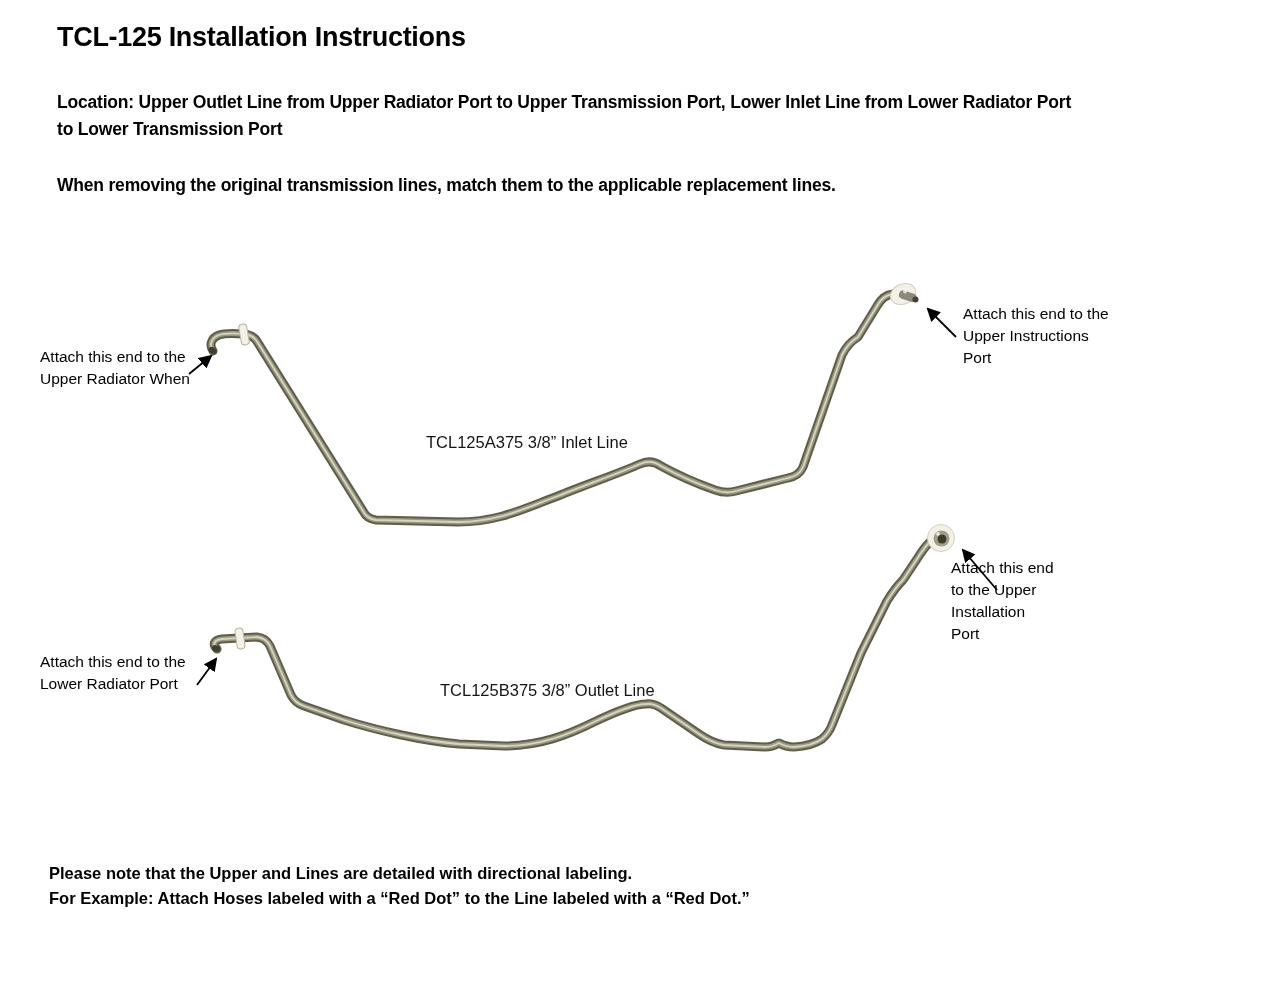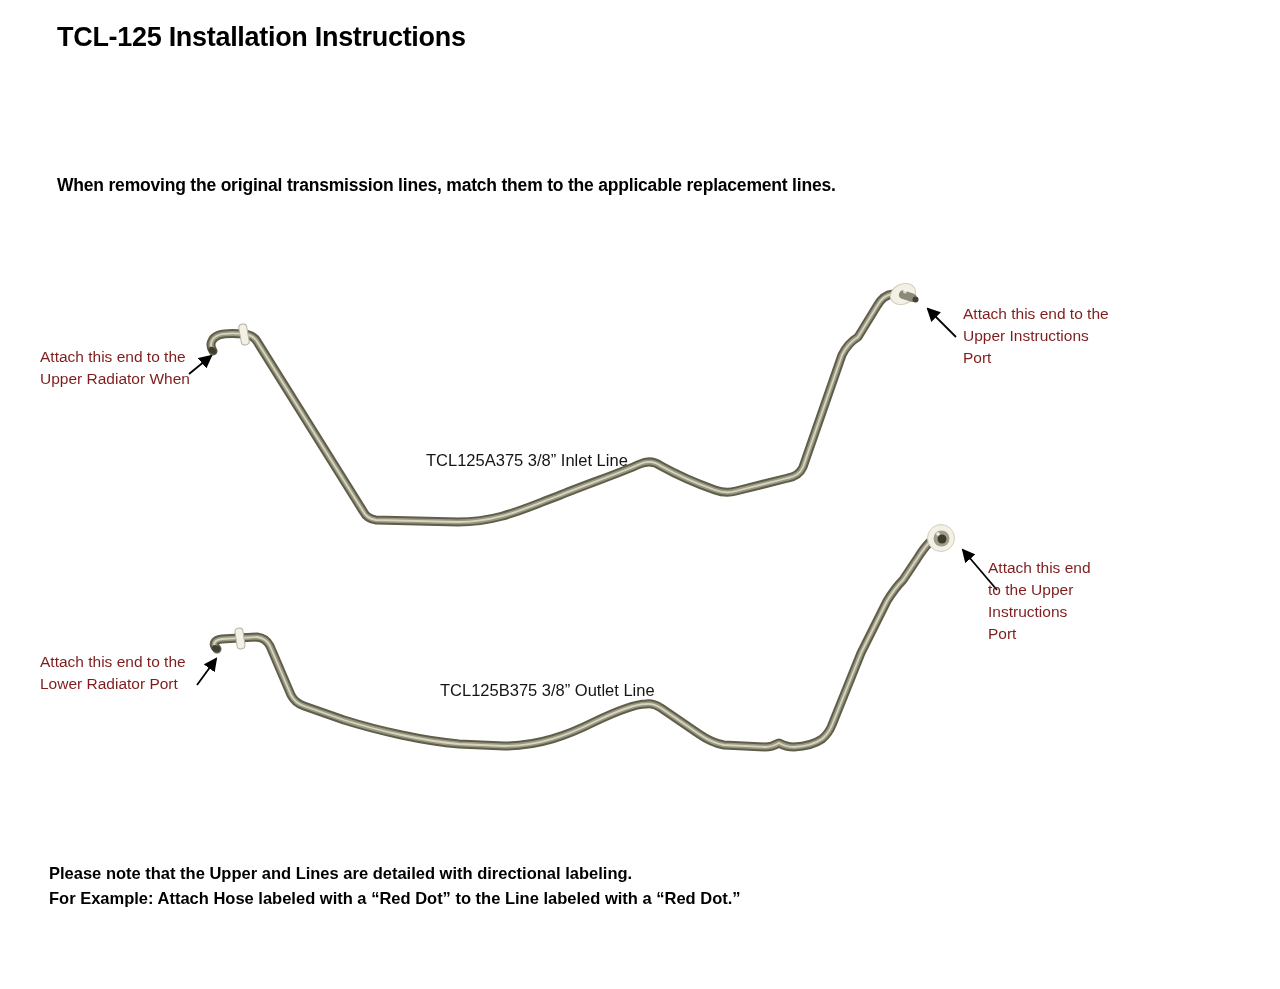--- a/index.html
+++ b/index.html
@@ -26,34 +26,34 @@
     letter-spacing: -0.2px;
     line-height: 27px;
     white-space: nowrap;
   }
   .para.location { top: 89px; }
   .para.removal  { top: 172px; text-align: center; }
   .callout {
     font-size: 15.5px;
     font-weight: 400;
     line-height: 22px;
-    color: #7f1d1d;
+    color: #000000;
     white-space: nowrap;
   }
   .callout.upper-rad   { left: 40px;  top: 346px; }
   .callout.upper-trans { left: 963px; top: 303px; }
   .callout.lower-rad   { left: 40px;  top: 651px; }
-  .callout.lower-trans { left: 988px; top: 557px; }
+  .callout.lower-trans { left: 951px; top: 557px; }
   .part-label {
     font-size: 16.5px;
     font-weight: 400;
     color: #151515;
     white-space: nowrap;
   }
-  .part-label.inlet  { left: 426px; top: 451px; }
+  .part-label.inlet  { left: 426px; top: 433px; }
   .part-label.outlet { left: 440px; top: 681px; }
   .footer {
     left: 49px; top: 861px;
     font-size: 16.5px;
     font-weight: 700;
     line-height: 25px;
     white-space: nowrap;
   }
   svg.figure { position: absolute; left: 0; top: 0; }
 </style>
@@ -131,20 +131,24 @@
     </g>
 
     <line x1="189" y1="374" x2="211" y2="356" stroke="#000" stroke-width="1.8" marker-end="url(#ah)"></line>
     <line x1="956" y1="337" x2="928" y2="309" stroke="#000" stroke-width="1.8" marker-end="url(#ah)"></line>
     <line x1="197" y1="685" x2="216" y2="659" stroke="#000" stroke-width="1.8" marker-end="url(#ah)"></line>
     <line x1="997" y1="590" x2="963" y2="550" stroke="#000" stroke-width="1.8" marker-end="url(#ah)"></line>
   </svg>
 
   <div class="abs title">TCL-125 Installation Instructions</div>
 
+  <div class="abs para location">
+    <div>Location: Upper Outlet Line from Upper Radiator Port to Upper Transmission Port, Lower Inlet Line from Lower Radiator Port</div>
+    <div>to Lower Transmission Port</div>
+  </div>
 
   <div class="abs para removal">When removing the original transmission lines, match them to the applicable replacement lines.</div>
 
   <div class="abs callout upper-rad">
     <div>Attach this end to the</div>
     <div>Upper Radiator When</div>
   </div>
 
   <div class="abs callout upper-trans">
     <div>Attach this end to the</div>
@@ -157,22 +161,22 @@
   <div class="abs callout lower-rad">
     <div>Attach this end to the</div>
     <div>Lower Radiator Port</div>
   </div>
 
   <div class="abs part-label outlet">TCL125B375 3/8” Outlet Line</div>
 
   <div class="abs callout lower-trans">
     <div>Attach this end</div>
     <div>to the Upper</div>
-    <div>Instructions</div>
+    <div>Installation</div>
     <div>Port</div>
   </div>
 
   <div class="abs footer">
     <div>Please note that the Upper and Lines are detailed with directional labeling.</div>
-    <div>For Example: Attach Hose labeled with a “Red Dot” to the Line labeled with a “Red Dot.”</div>
+    <div>For Example: Attach Hoses labeled with a “Red Dot” to the Line labeled with a “Red Dot.”</div>
   </div>
 
 </div>
 
 </body></html>

